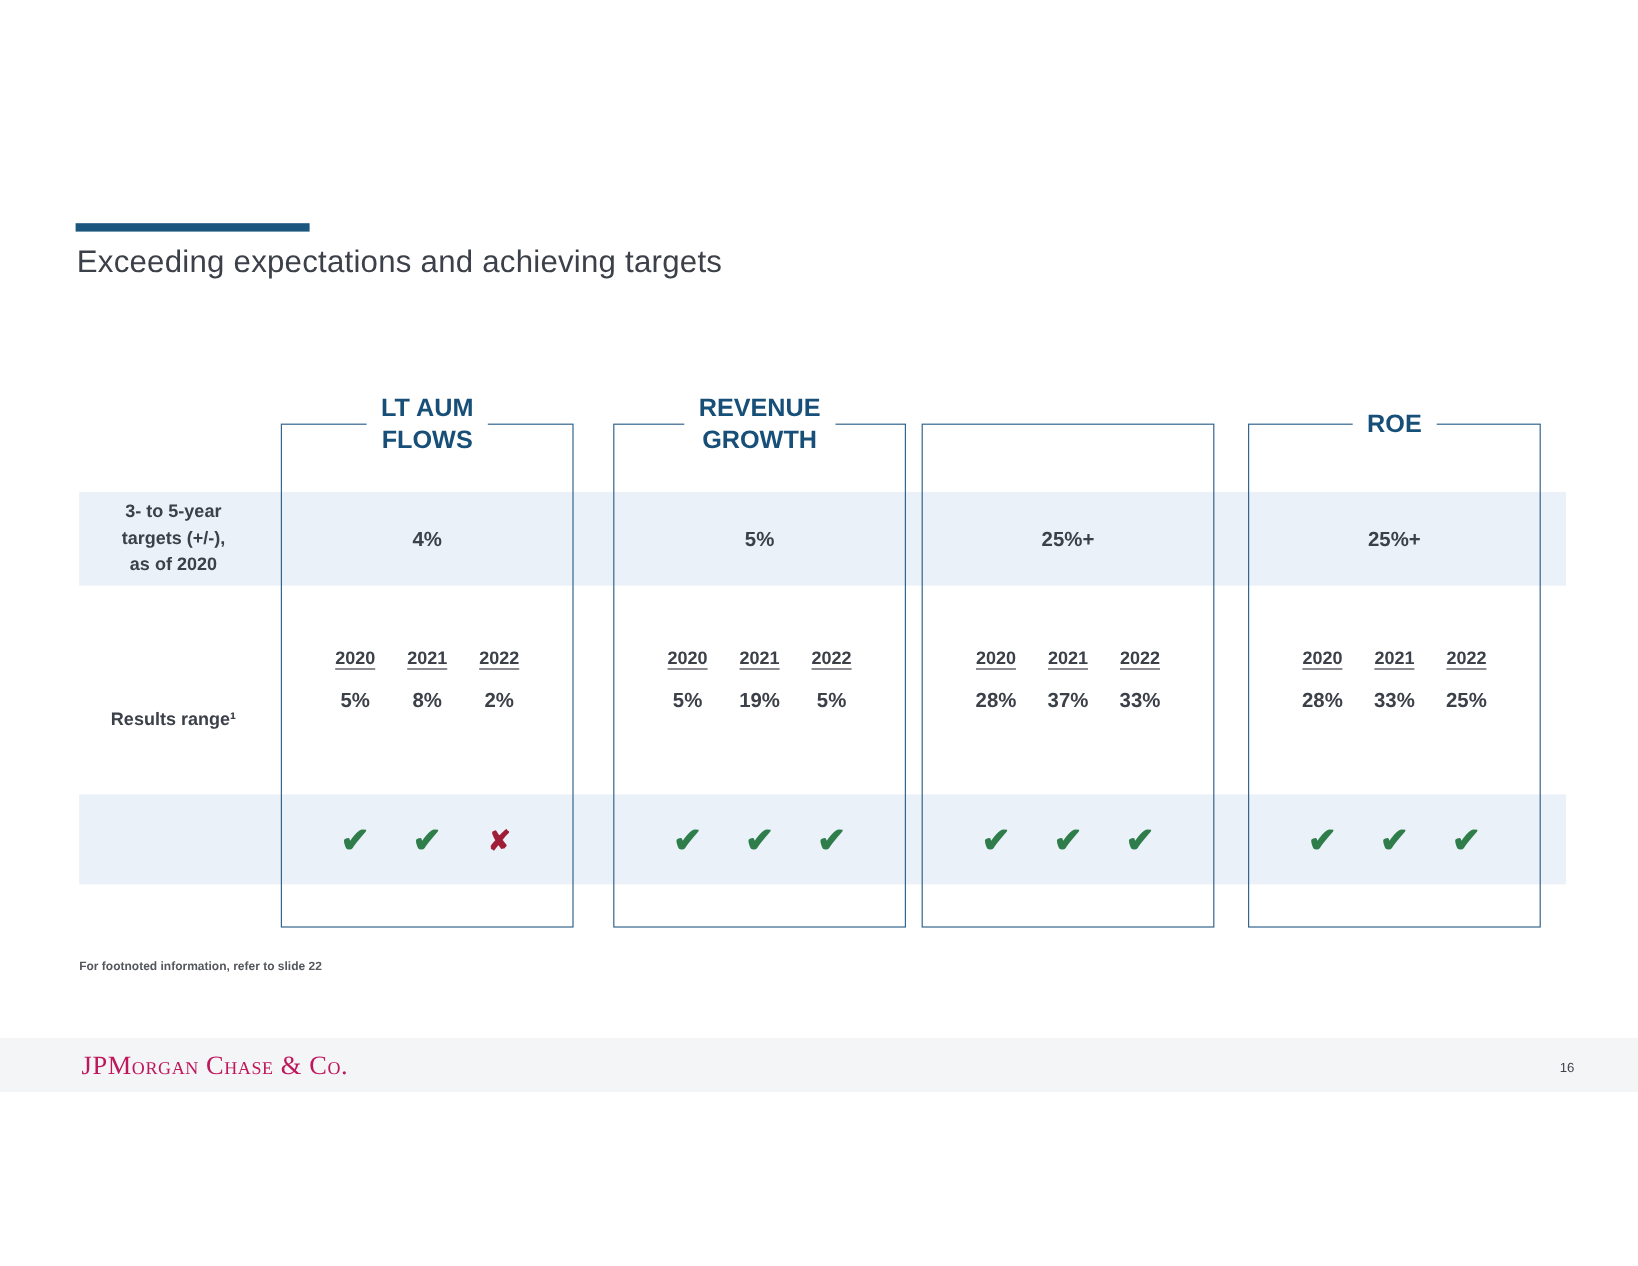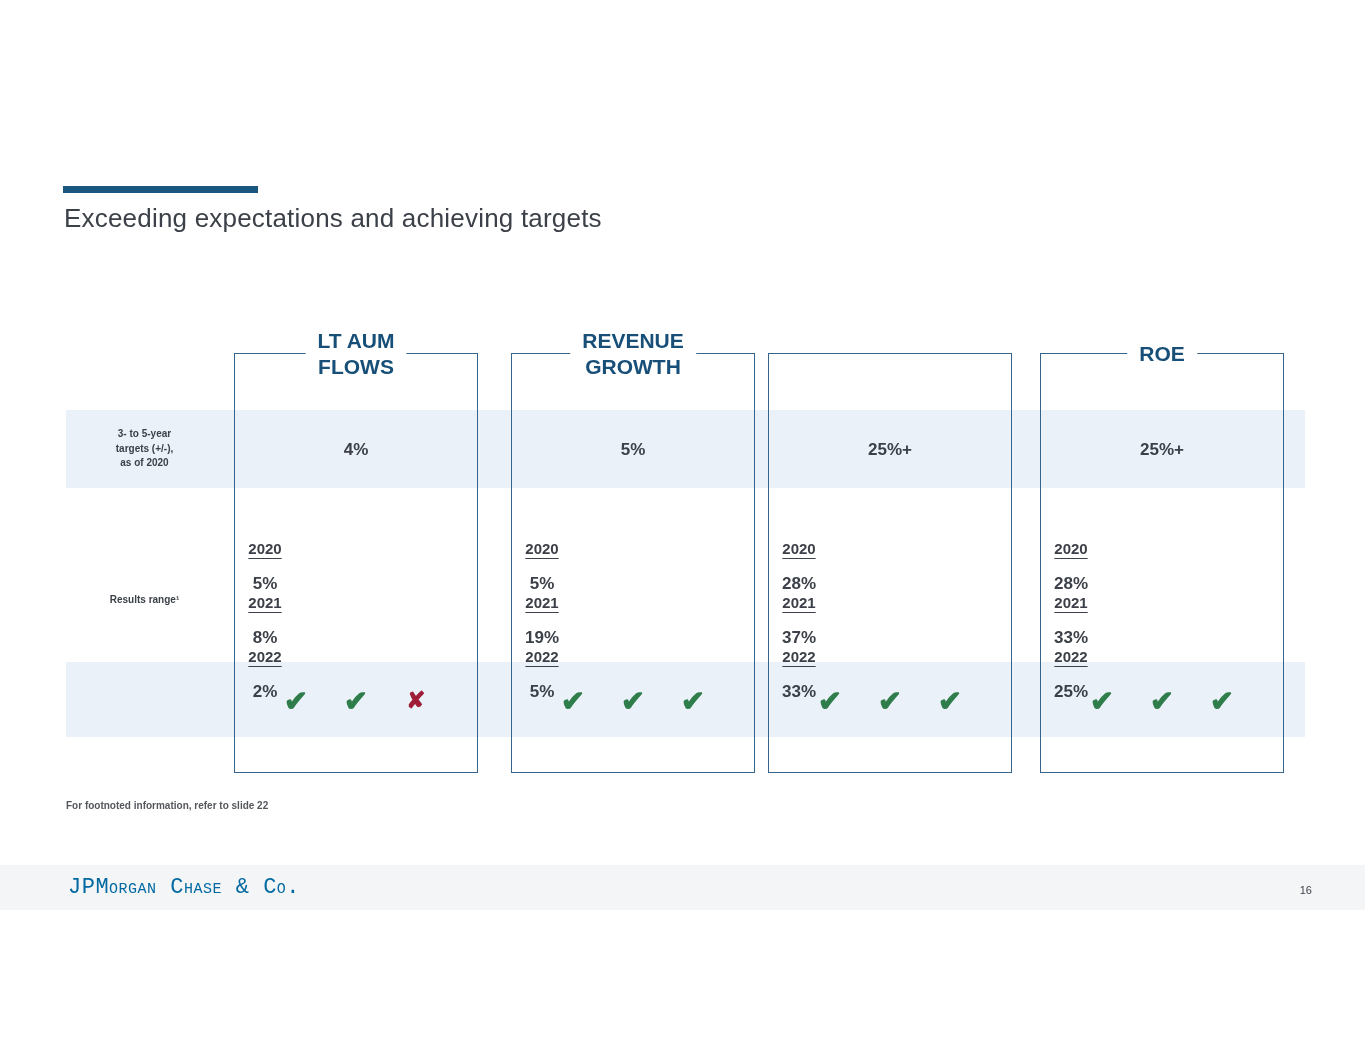--- a/index.html
+++ b/index.html
@@ -40,21 +40,21 @@
   
   .row-label {
     position: absolute;
     left: 67px;
     width: 155px;
     display: flex;
     align-items: center;
     justify-content: center;
     text-align: center;
     font-weight: bold;
-    font-size: 10px;
+    font-size: 15px;
     color: #3C4048;
     white-space: pre-line;
     line-height: 1.45;
   }
   .row-label.targets { top: 410px; height: 78px; }
   .row-label.results { top: 488px; height: 224px; }
   .row-label.meeting { top: 662px; height: 75px; }
 
   
   .box {
@@ -88,21 +88,20 @@
     font-weight: bold;
     font-size: 17px;
     color: #3C4048;
   }
   .box-results {
     position: absolute;
     left: 0; top: 186px;
     width: 100%;
     display: flex;
     justify-content: center;
-    flex-direction: column;
   }
   .rcol {
     width: 60px;
     text-align: center;
   }
   .rcol .year {
     display: inline-block;
     font-weight: bold;
     font-size: 15px;
     color: #3C4048;
@@ -145,25 +144,25 @@
     left: 0; top: 865px;
     width: 1365px; height: 45px;
     background: #F4F5F7;
   }
   .logo {
     position: absolute;
     left: 68px; top: 0;
     height: 45px;
     display: flex;
     align-items: center;
-    font-family: Liberation Mono, monospace;
+    font-family: Liberation Serif, serif;
     font-variant: small-caps;
     font-size: 22px;
     letter-spacing: 0.5px;
-    color: #0369a1;
+    color: #be185d;
   }
   .page-number {
     position: absolute;
     right: 53px; top: 2px;
     height: 45px;
     display: flex;
     align-items: center;
     font-size: 11px;
     color: #3F4348;
   }

